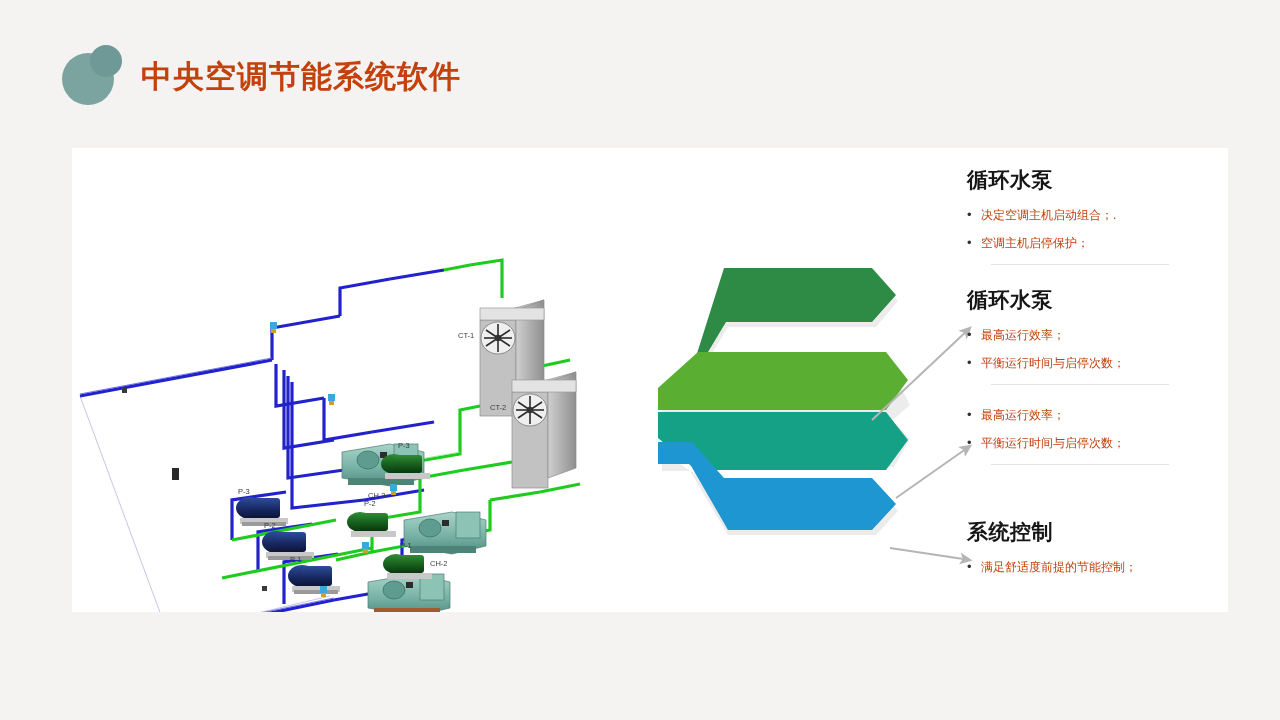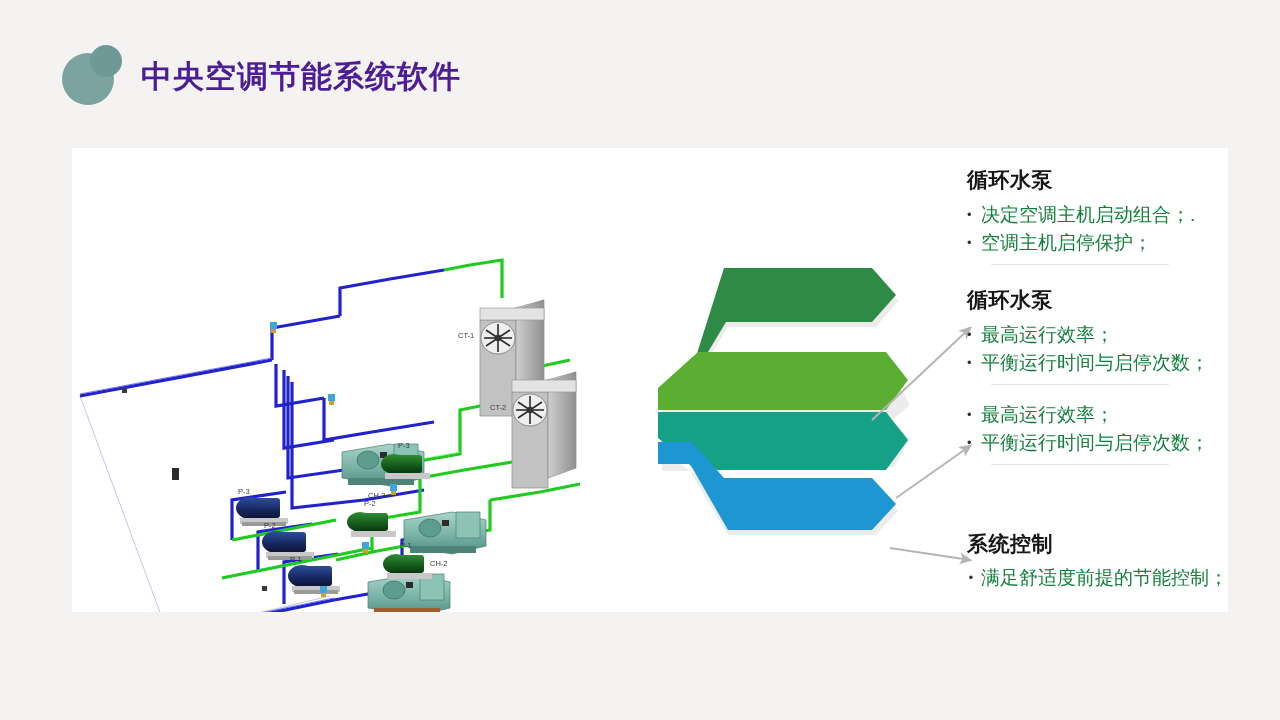--- a/index.html
+++ b/index.html
@@ -38,21 +38,21 @@
     left: 28px; top: 0px;
     width: 32px; height: 32px;
     border-radius: 50%;
     background: #6e9997;
   }
   #slide-title {
     position: absolute;
     left: 141px; top: 56px;
     font-size: 31px;
     font-weight: bold;
-    color: #4c1d95;
+    color: #c2410c;
     letter-spacing: 1px;
     white-space: nowrap;
   }
 
   
   #content-card {
     position: absolute;
     left: 72px; top: 148px;
     width: 1156px; height: 464px;
     background: #ffffff;
@@ -98,23 +98,23 @@
     margin-bottom: 10px;
   }
   .bullet-dot {
     width: 14px;
     flex: 0 0 14px;
     font-size: 13px;
     line-height: 18px;
     color: #333;
   }
   .bullet-text {
-    font-size: 19px;
+    font-size: 12px;
     line-height: 18px;
-    color: #15803d;
+    color: #c2410c;
     white-space: nowrap;
   }
   .detail-divider {
     margin-top: 12px;
     margin-left: 24px;
     width: 178px;
     height: 1px;
     background: #e4e4e4;
   }
 
@@ -396,21 +396,21 @@
         <span class="bullet-dot">•</span>
         <span class="bullet-text">最高运行效率；</span>
       </div>
       <div class="bullet-row">
         <span class="bullet-dot">•</span>
         <span class="bullet-text">平衡运行时间与启停次数；</span>
       </div>
       <div class="detail-divider"></div>
     </div>
 
-    <div class="detail-block" style="top:372px;font-family:Liberation Mono, monospace;">
+    <div class="detail-block" style="top:360px;">
       <div class="detail-heading">系统控制</div>
       <div class="bullet-row">
         <span class="bullet-dot">•</span>
         <span class="bullet-text">满足舒适度前提的节能控制；</span>
       </div>
     </div>
 
   </div>
 </div>
 

